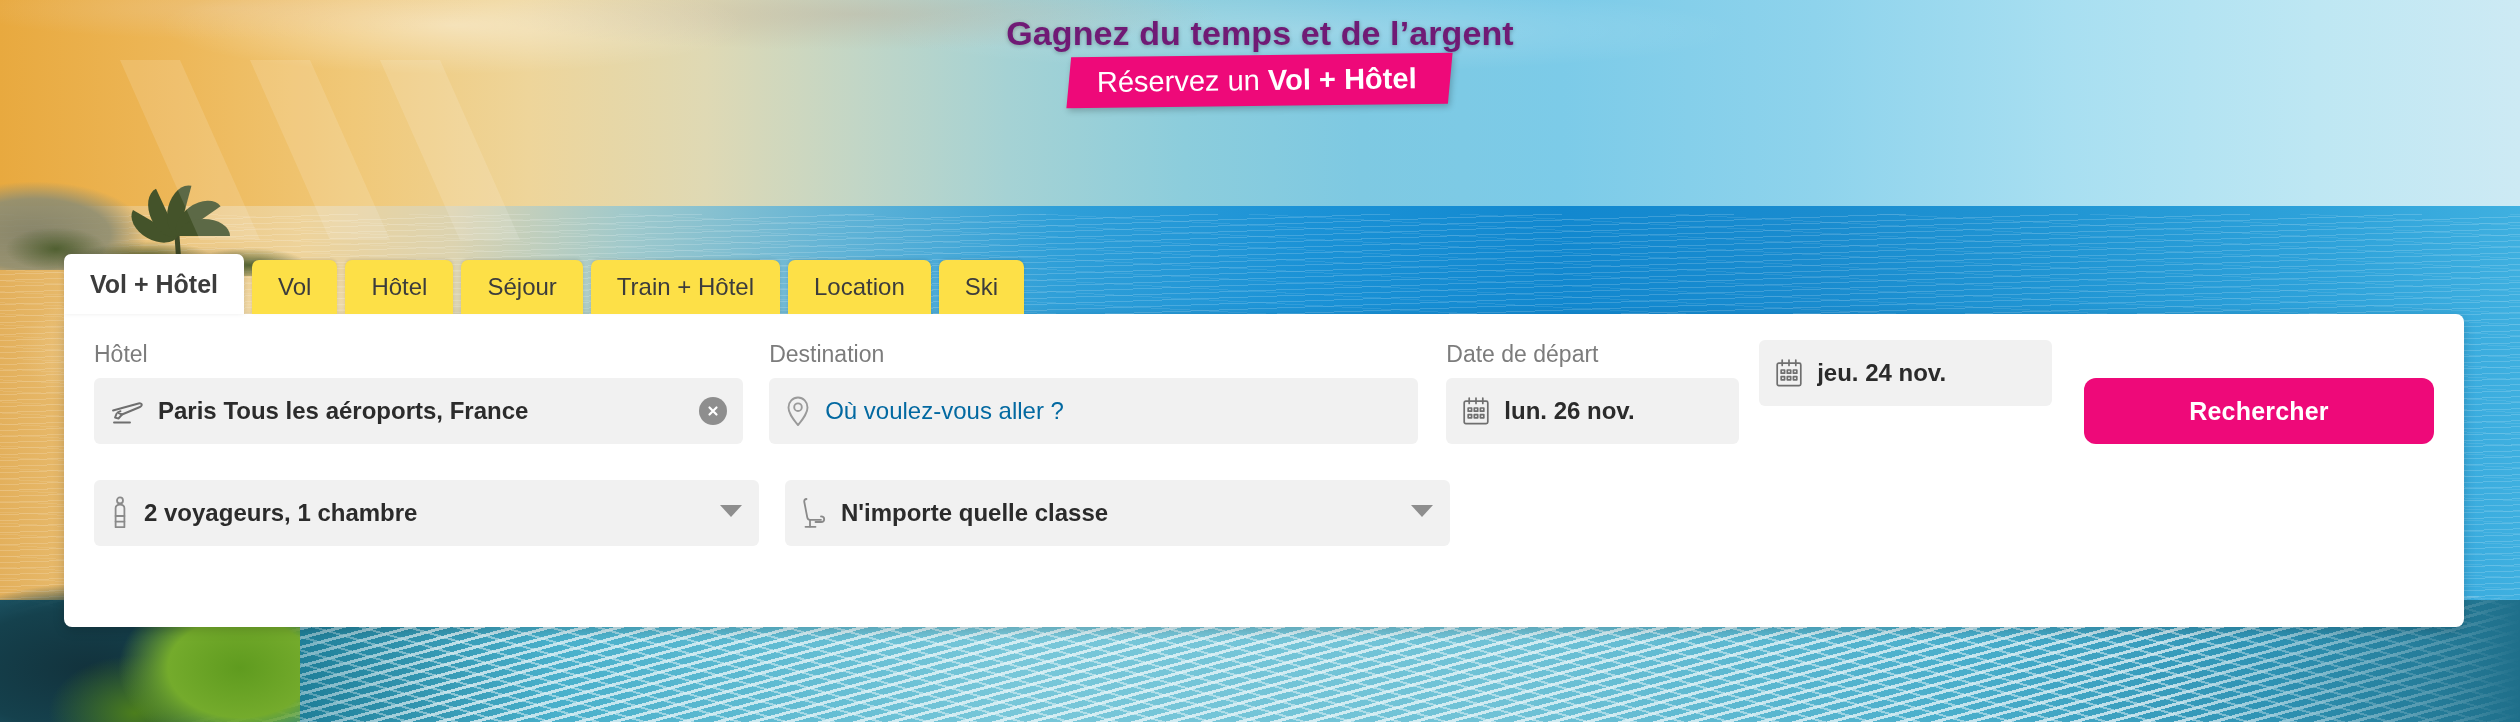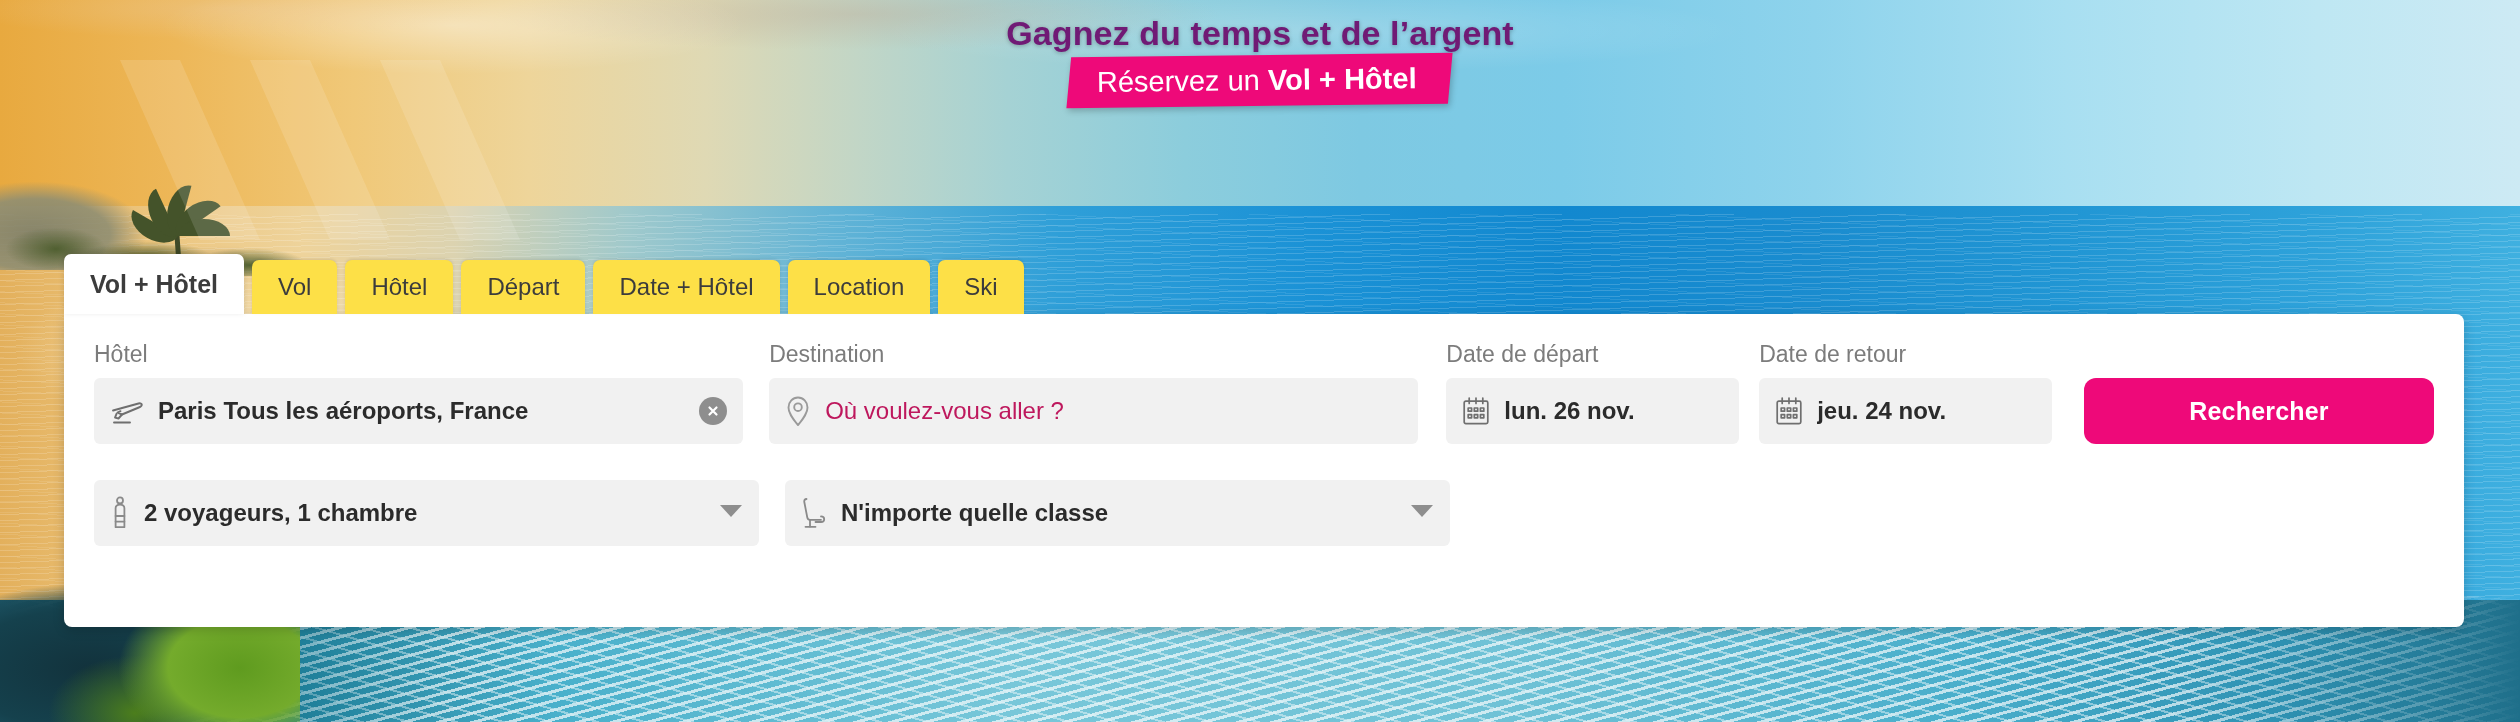--- a/index.html
+++ b/index.html
@@ -225,21 +225,21 @@
     font-weight: 700;
     color: #2b2b2b;
     white-space: nowrap;
     margin-left: 14px;
     flex: 1;
     overflow: hidden;
   }
   .control .placeholder {
     font-size: 24px;
     font-weight: 400;
-    color: #be185d;
+    color: #0369a1;
     white-space: nowrap;
     margin-left: 14px;
     flex: 1;
   }
 
   .icon { display: flex; align-items: center; justify-content: center; flex: none; }
   .icon svg { display: block; }
 
   .clear-btn {
     width: 28px; height: 28px; border-radius: 50%;
@@ -320,24 +320,24 @@
     <div class="tab active">
         <span>Vol + Hôtel</span>
       </div>
     <div class="tab">
         <span>Vol</span>
       </div>
     <div class="tab">
         <span>Hôtel</span>
       </div>
     <div class="tab">
-        <span>Départ</span>
-      </div>
-    <div class="tab">
-        <span>Date + Hôtel</span>
+        <span>Séjour</span>
+      </div>
+    <div class="tab">
+        <span>Train + Hôtel</span>
       </div>
     <div class="tab">
         <span>Location</span>
       </div>
     <div class="tab">
         <span>Ski</span>
       </div>
   </div>
 
   <div class="panel">
@@ -389,21 +389,20 @@
               <rect x="6.2" y="18.6" width="3.4" height="3.2"></rect>
               <rect x="12.3" y="18.6" width="3.4" height="3.2"></rect>
               <rect x="18.4" y="18.6" width="3.4" height="3.2"></rect>
             </svg>
           </span>
           <span class="value">lun. 26 nov.</span>
         </div>
       </div>
 
       <div class="col-date2">
-        <div class="field-label">Date de retour</div>
         <div class="control">
           <span class="icon">
             <svg width="28" height="30" viewBox="0 0 28 30" fill="none" stroke="#6f6f6f" stroke-width="1.7" stroke-linecap="round" stroke-linejoin="round">
               <rect x="2.2" y="5.2" width="23.6" height="22.4" rx="1.6"></rect>
               <path d="M7.2 2 L7.2 7.4 M14 2 L14 7.4 M20.8 2 L20.8 7.4"></path>
               <rect x="6.2" y="12" width="3.4" height="3.2"></rect>
               <rect x="12.3" y="12" width="3.4" height="3.2"></rect>
               <rect x="18.4" y="12" width="3.4" height="3.2"></rect>
               <rect x="6.2" y="18.6" width="3.4" height="3.2"></rect>
               <rect x="12.3" y="18.6" width="3.4" height="3.2"></rect>

